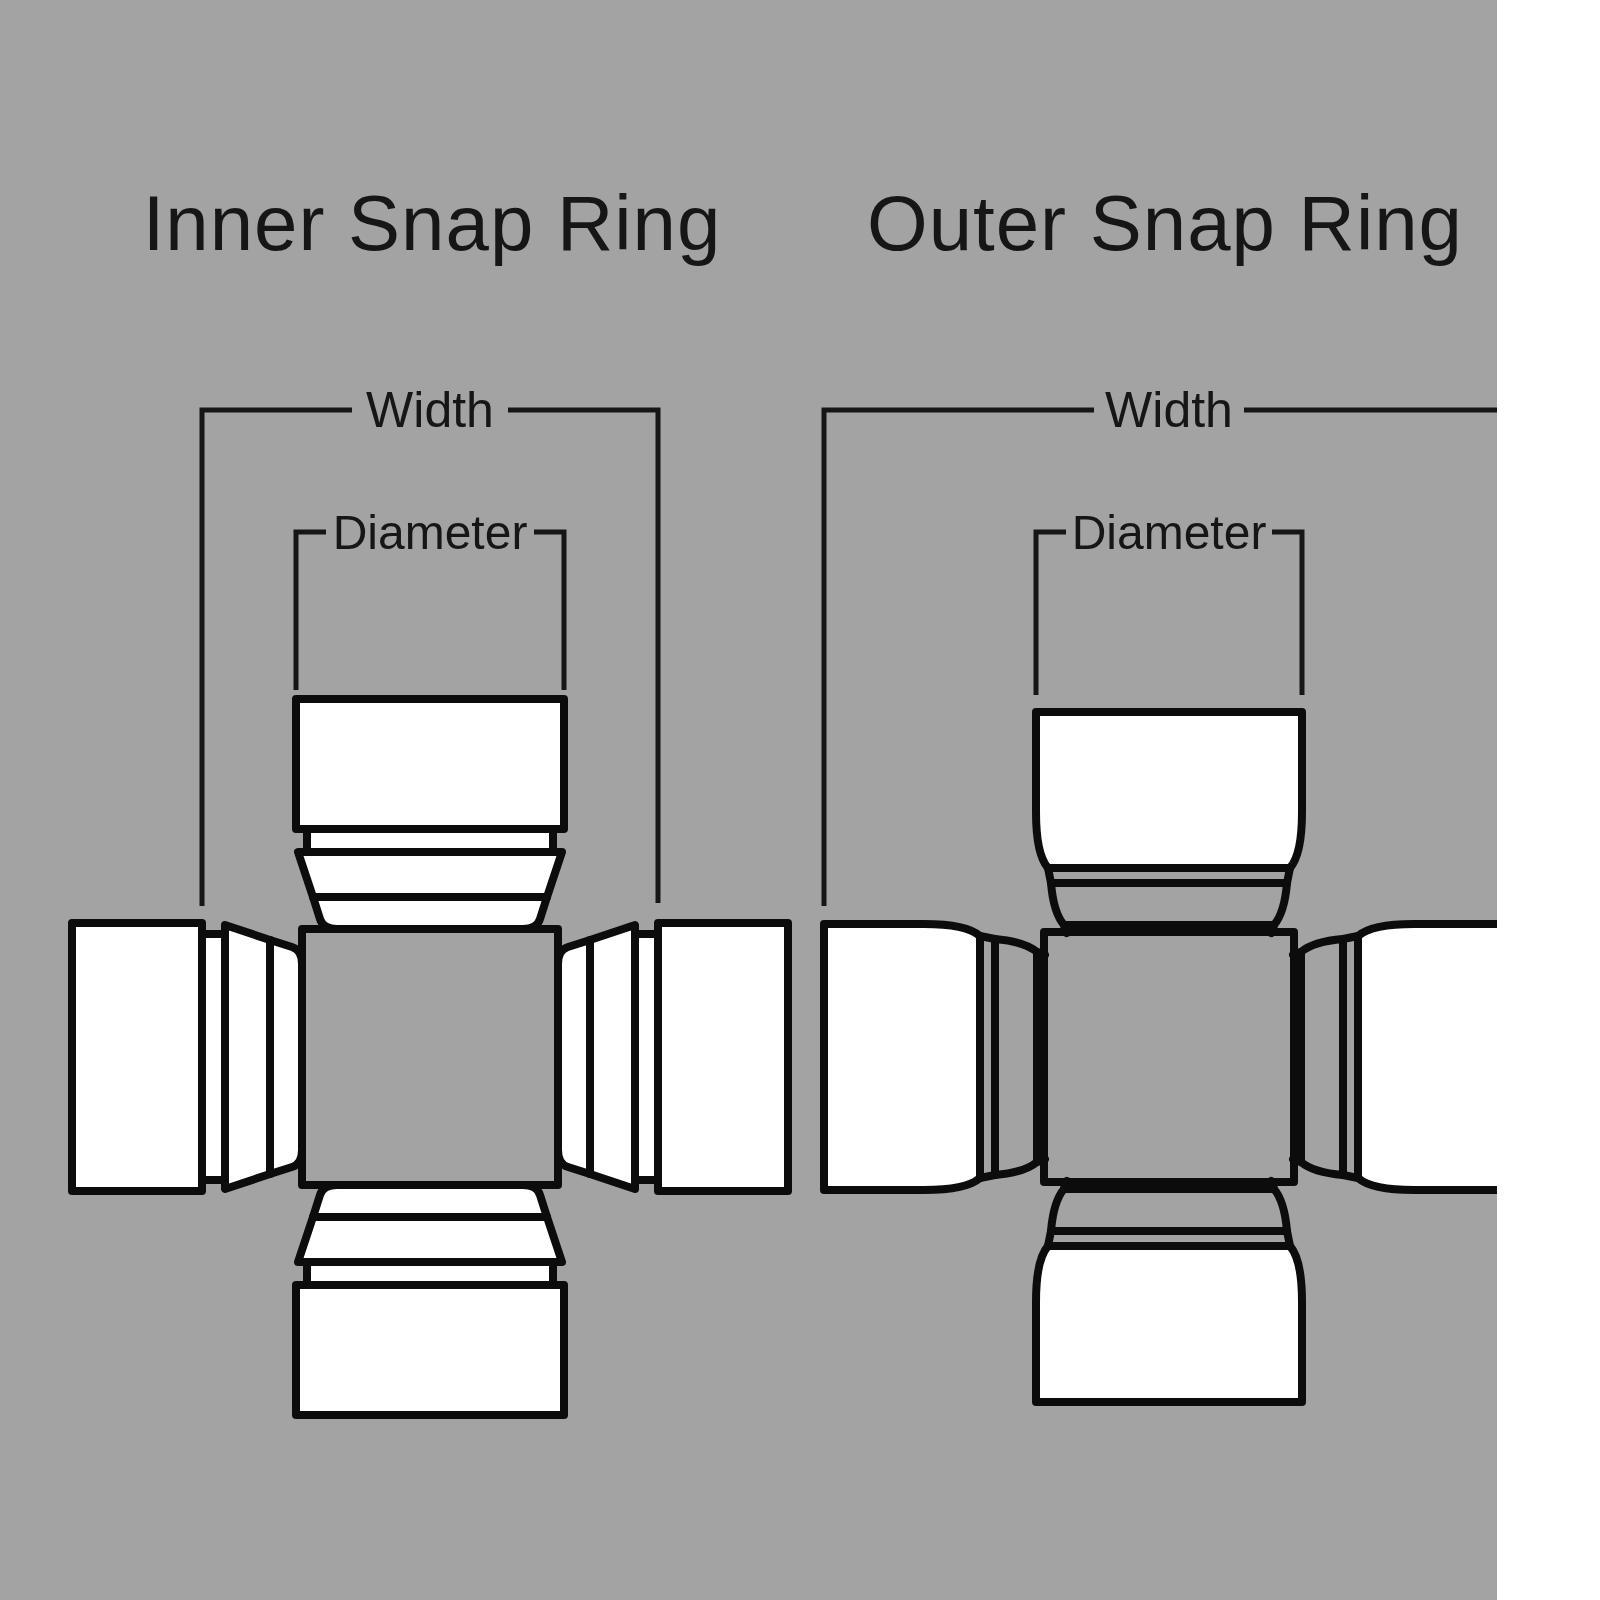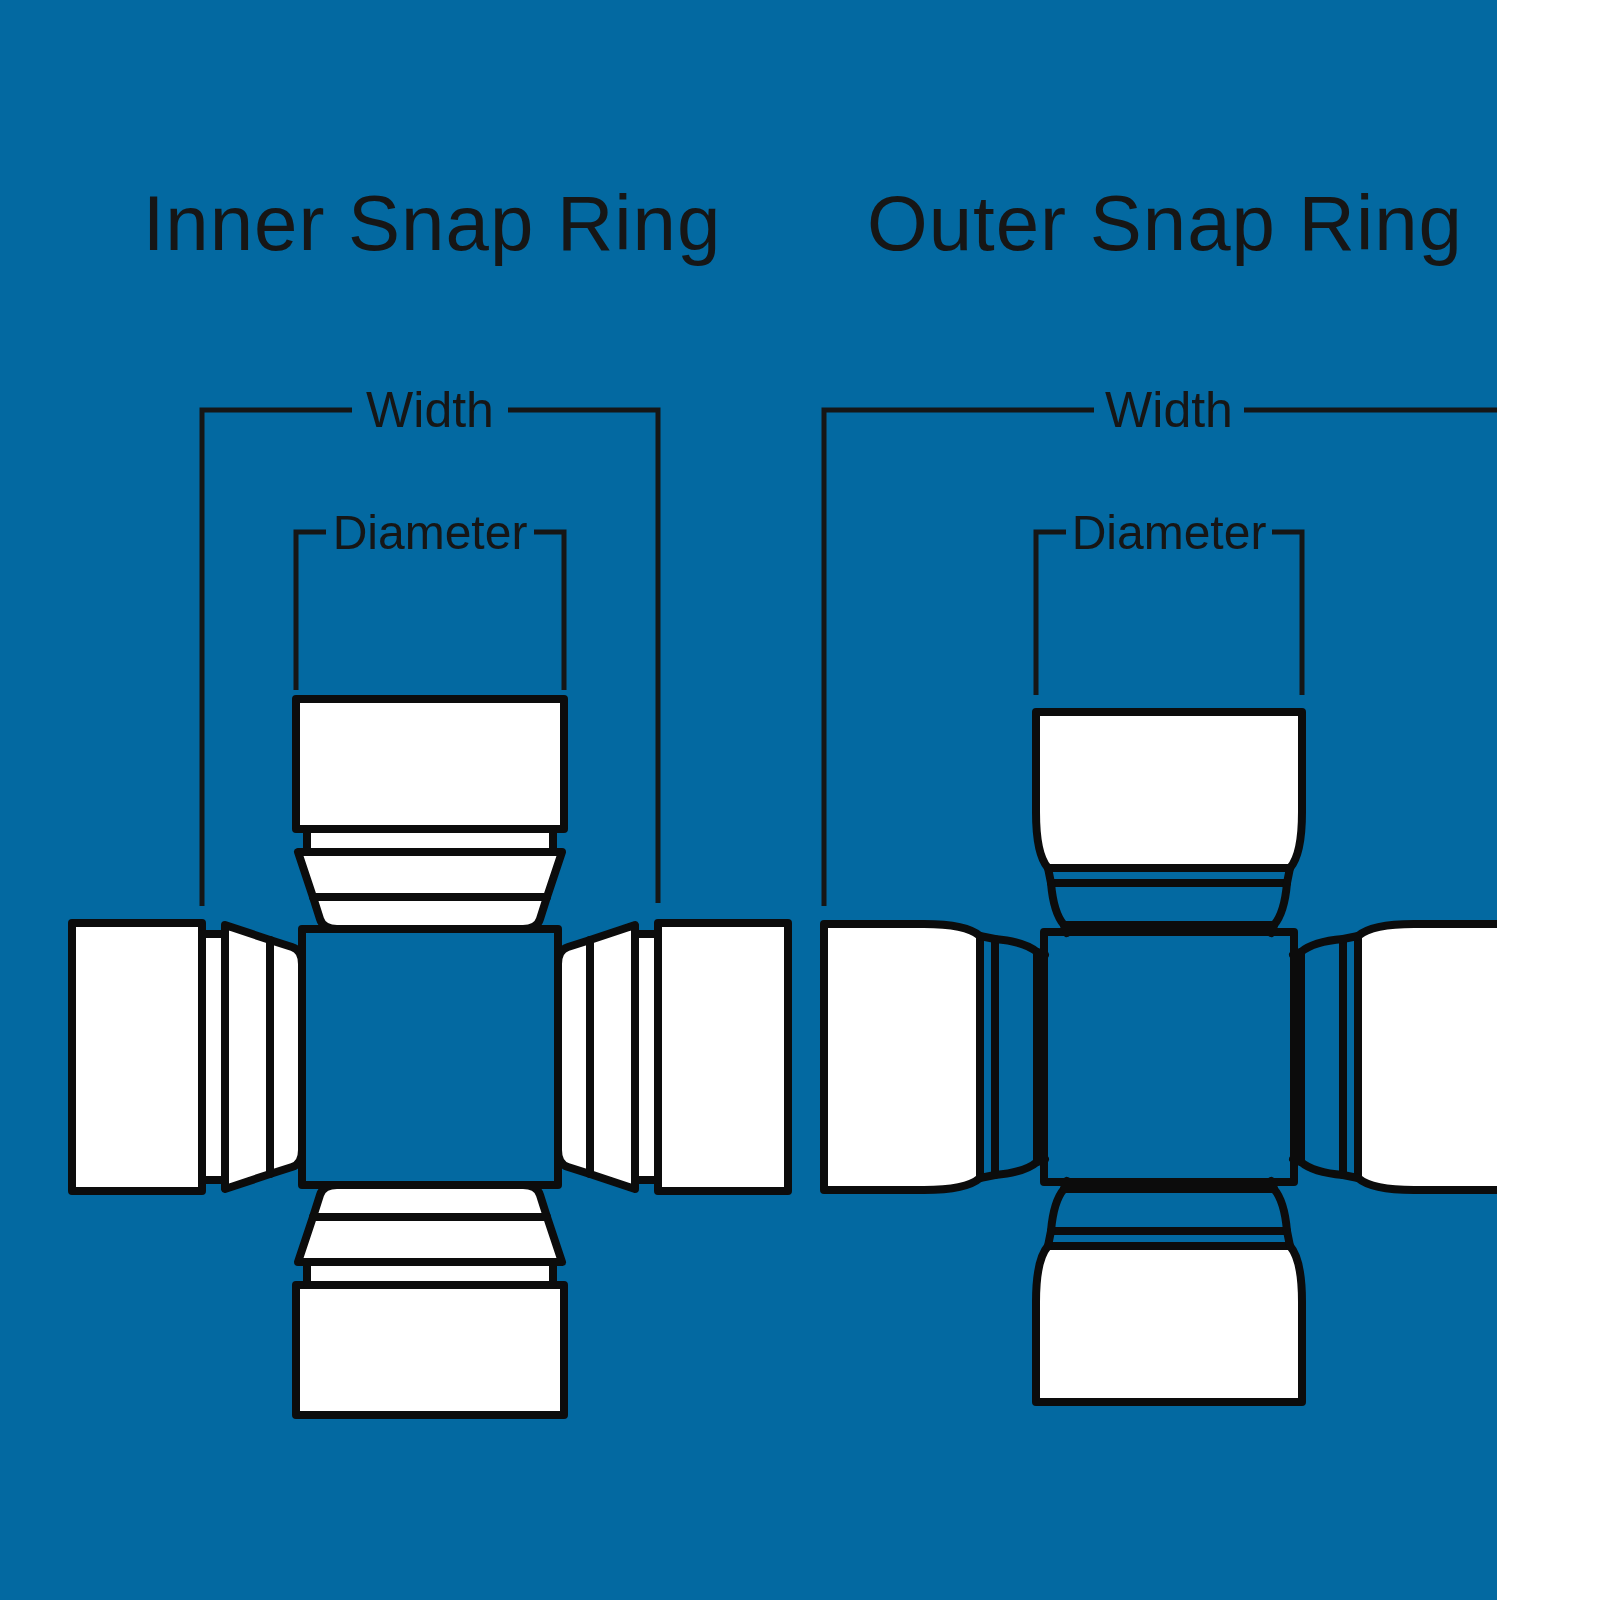--- a/index.html
+++ b/index.html
@@ -4,21 +4,21 @@
 <style>
   html, body {
     margin: 0;
     padding: 0;
     background: #ffffff;
   }
   .canvas {
     position: relative;
     width: 1497px;
     height: 1600px;
-    background: #0369a1;
+    background: #a3a3a3;
     overflow: hidden;
     font-family: "Liberation Sans", sans-serif;
   }
   svg { display: block; }
   .shape {
     fill: #ffffff;
     stroke: #0c0c0c;
     stroke-width: 8;
     stroke-linejoin: round;
   }

